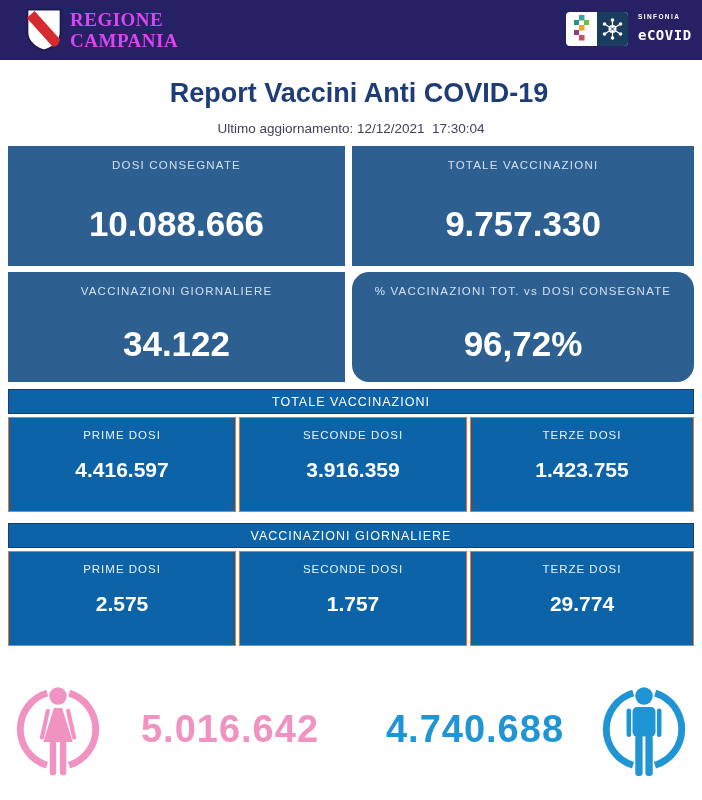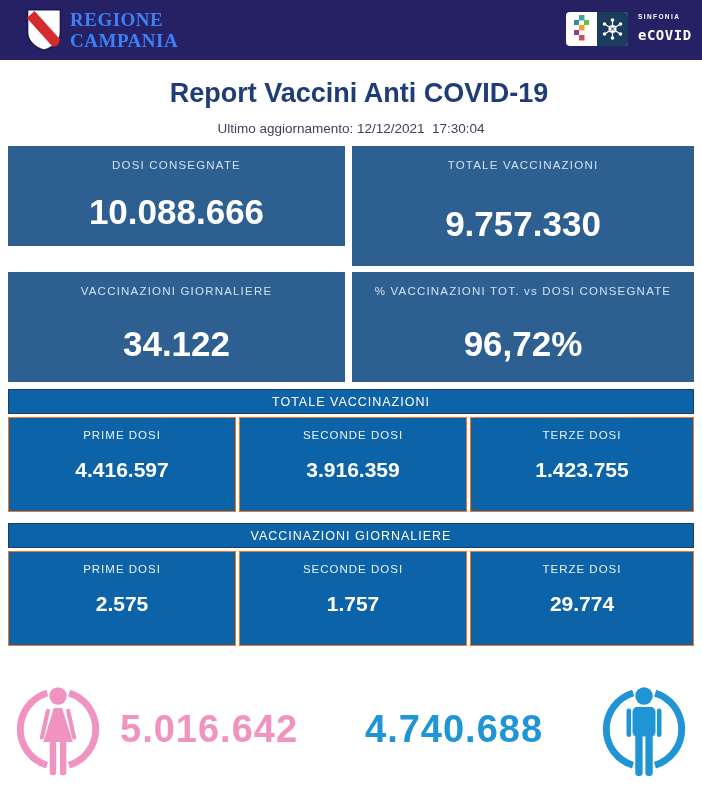--- a/index.html
+++ b/index.html
@@ -2,43 +2,43 @@
 <html><head>
 <meta charset="utf-8">
 <style>
   html,body{margin:0;padding:0;background:#ffffff;}
   body{width:702px;height:800px;position:relative;font-family:"Liberation Sans",sans-serif;overflow:hidden;}
   .page{position:absolute;left:0;top:0;width:702px;height:800px;background:#ffffff;}
 
   
   .topbar{position:absolute;left:0;top:0;width:702px;height:60px;background:#262064;}
   .shield{position:absolute;left:25px;top:7px;width:38px;height:46px;}
-  .region-name{position:absolute;left:70px;top:9px;color:#3b82f6;
+  .region-name{position:absolute;left:70px;top:9px;color:#d946ef;
     font-family:"Liberation Serif",serif;font-weight:bold;font-size:19px;line-height:21px;letter-spacing:0.5px;}
   .sinfonia-box{position:absolute;left:566px;top:12px;width:62px;height:34px;background:#ffffff;border-radius:4px;overflow:hidden;}
   .virus-box{position:absolute;right:0;top:0;width:31px;height:34px;background:#1a3c5e;}
   .sin-text{position:absolute;left:638px;top:13px;color:#ffffff;}
   .sin-small{font-size:6.5px;letter-spacing:1.4px;font-weight:bold;}
   .sin-big{font-size:14px;font-family:"DejaVu Sans Mono",monospace;font-weight:bold;margin-top:7px;letter-spacing:0.5px;}
 
   
   .title{position:absolute;left:0;top:70px;width:702px;margin:8px;text-align:center;
     font-size:27px;font-weight:bold;color:#1e3c78;}
   .subtitle{position:absolute;left:0;top:121px;width:702px;text-align:center;
     font-size:13.5px;color:#41415e;white-space:pre;}
 
   
   .kpi{position:absolute;background:#2e5f91;color:#ffffff;}
   .kpi .lbl{margin-top:13px;text-align:center;font-size:11.5px;letter-spacing:1.2px;color:#cfe0f0;}
   .kpi .val{position:absolute;left:0;right:0;top:60%;transform:translateY(-35%);
     text-align:center;font-size:35px;font-weight:bold;line-height:1.1;}
-  #kpi-0{left:8px;top:146px;width:337px;height:100px;}
+  #kpi-0{left:8px;top:146px;width:337px;height:120px;}
   #kpi-1{left:352px;top:146px;width:342px;height:120px;}
   #kpi-2{left:8px;top:272px;width:337px;height:110px;}
-  #kpi-3{left:352px;top:272px;width:342px;height:110px;}
+  #kpi-3{left:352px;top:272px;width:342px;height:110px;border-radius:17px;}
 
   
   .section-header{position:absolute;left:8px;width:686px;height:25px;background:#0d63a8;
     border:1px solid #1c3c69;box-sizing:border-box;color:#ffffff;display:flex;align-items:center;justify-content:center;
     font-size:12.5px;letter-spacing:1px;}
   .cell{position:absolute;height:95px;background:#0d63a8;border:1px solid #f97316;box-sizing:border-box;color:#ffffff;}
   .cell .lbl{margin-top:11px;text-align:center;font-size:11.5px;letter-spacing:1px;color:#eaf2fa;}
   .cell .val{position:absolute;left:0;right:0;top:52%;transform:translateY(-35%);
     text-align:center;font-size:21px;font-weight:bold;line-height:1.1;}
   #sec0-header{top:389px;}
@@ -47,21 +47,21 @@
   #sec0-c2{left:470px;top:417px;width:224px;}
   #sec1-header{top:523px;}
   #sec1-c0{left:8px;top:551px;width:228px;}
   #sec1-c1{left:239px;top:551px;width:228px;}
   #sec1-c2{left:470px;top:551px;width:224px;}
 
   
   .gender-icon{position:absolute;top:682px;width:92px;height:98px;}
   #female-icon{left:12px;}
   #male-icon{left:598px;}
-  .gender-count{position:absolute;top:708px;width:220px;
+  .gender-count{position:absolute;top:708px;width:220px;text-align:center;
     font-size:38px;font-weight:bold;letter-spacing:1px;}
   #female-count{left:120px;color:#f193c1;}
   #male-count{left:365px;color:#2095d5;}
 </style>
 </head>
 <body>
 
 <div class="page">
 
   <div class="topbar">

